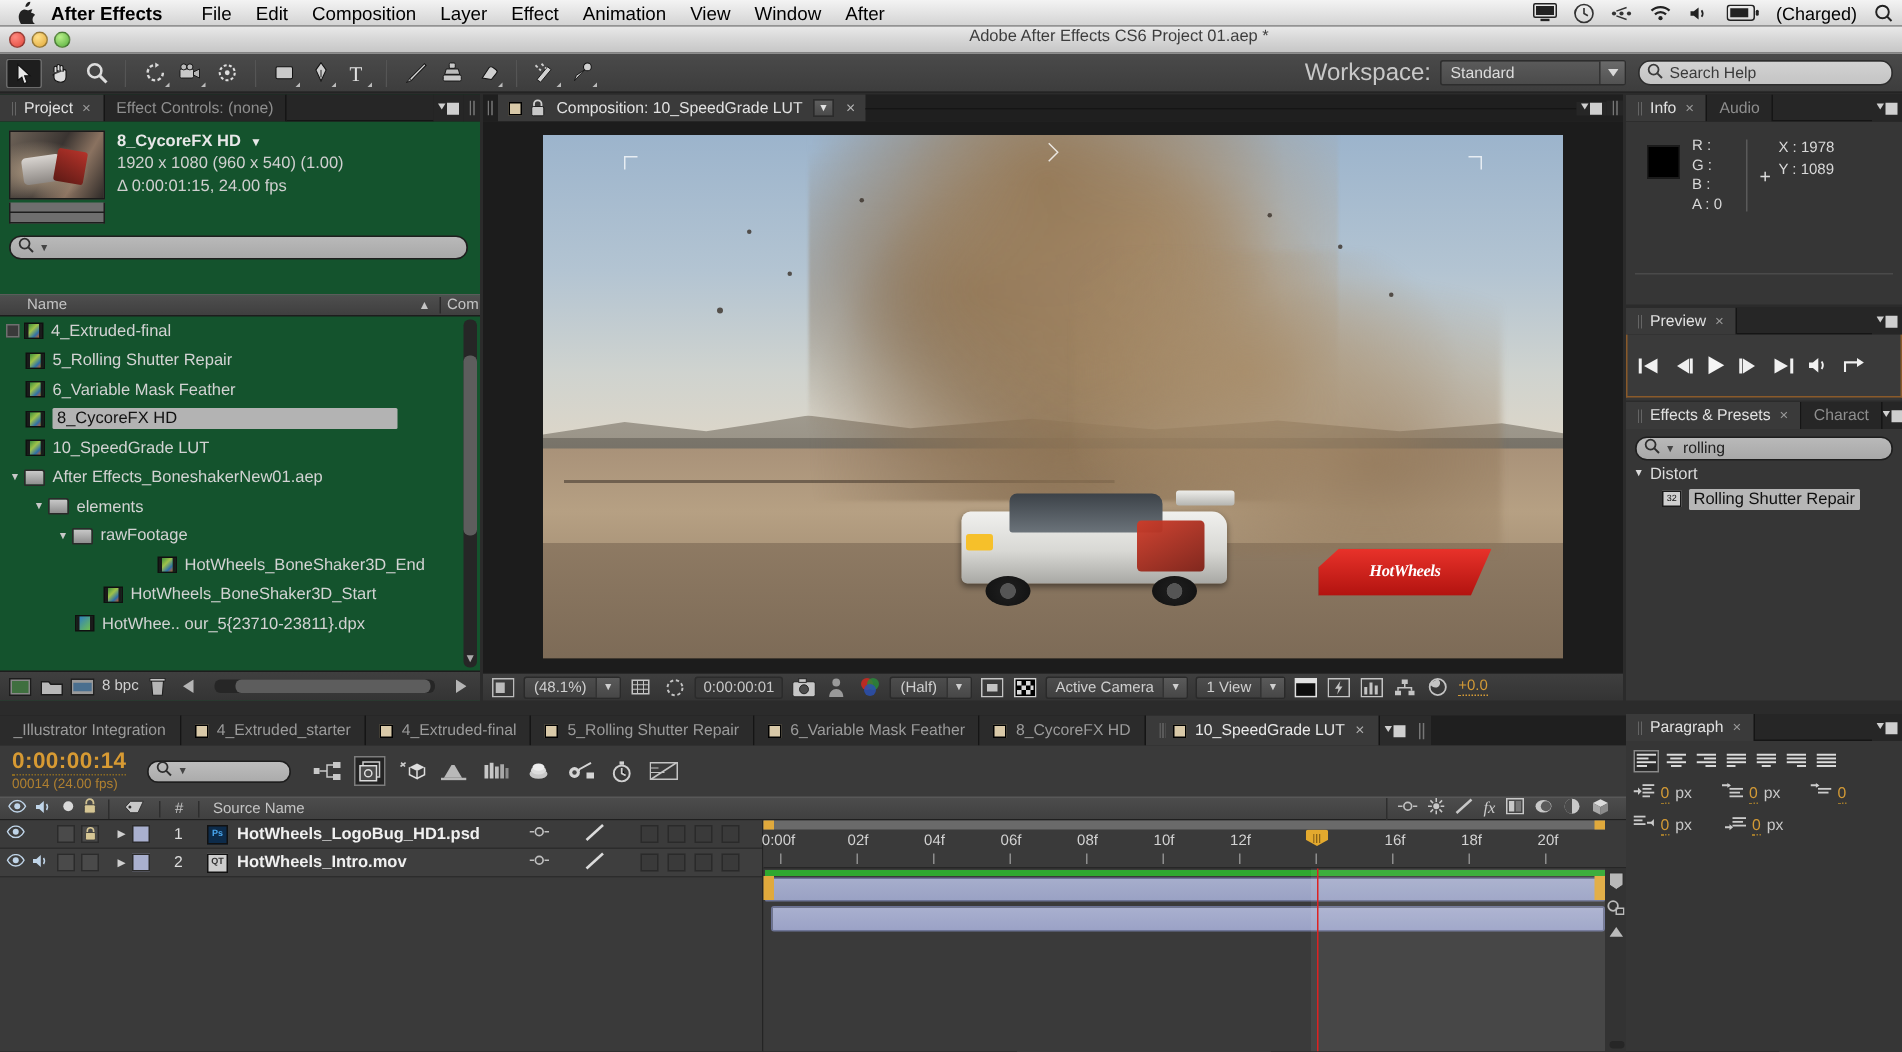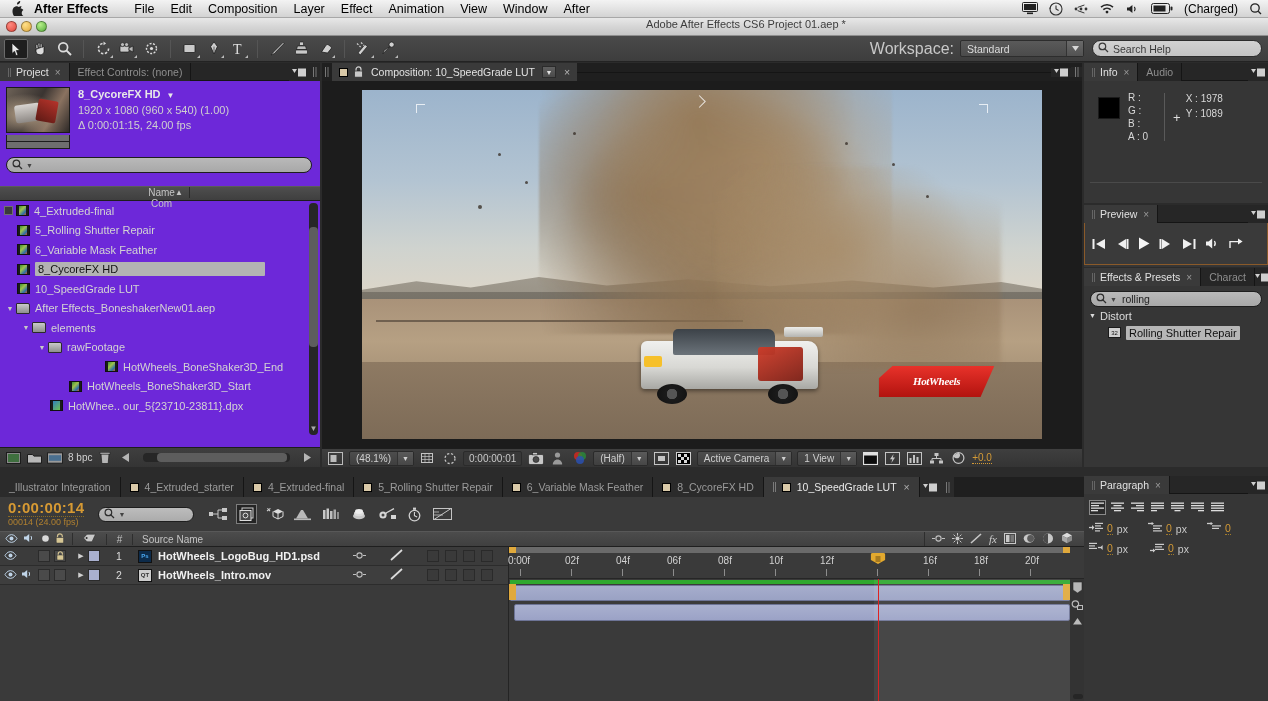--- a/index.html
+++ b/index.html
@@ -88,21 +88,21 @@
   }
   .tab.active { background:#3a3a3a; color:#e0e0e0; }
   .tab .grip { width:4px; height:9px; margin-right:4px;
     background-image:linear-gradient(to right,#777 1px,transparent 1px);
     background-size:2px 100%; opacity:.7; }
   .tab .x { margin-left:6px; font-size:10px; color:#9a9a9a; }
   .tabfill { flex:1; background:#262626; border-bottom:1px solid #151515; }
   .tabmenu { width:20px; display:flex;align-items:center;justify-content:center;background:#262626; }
 
   
-  #projectPanel { left:0; top:63px; width:320px; height:404px; background:#6d28d9; }
+  #projectPanel { left:0; top:63px; width:320px; height:404px; background:#14532d; }
   .proj-info { display:flex; padding:6px 6px 4px 6px; height:72px; }
   .thumb { width:64px; height:46px; background:#595049; border:1px solid #1b1b1b; overflow:hidden; position:relative; }
   .thumb .t1 { position:absolute; inset:0;
     background:
       radial-gradient(ellipse at 30% 60%, #b9a389 0%, rgba(0,0,0,0) 55%),
       linear-gradient(120deg,#6d6257 0%,#3a3431 45%,#8a7260 70%,#2e2a28 100%);
   }
   .thumb .t2 { position:absolute; left:8px; top:16px; width:26px; height:18px;
     background:linear-gradient(180deg,#d8d4d0,#8d8884); transform:rotate(-8deg); border-radius:3px; }
   .thumb .t3 { position:absolute; left:30px; top:12px; width:20px; height:22px;
@@ -111,23 +111,23 @@
   .proj-meta .nm { font-weight:bold; color:#e8e8e8; }
   .proj-meta .nm .dd { font-size:8px; margin-left:3px; }
   .thumb-bars { margin-top:2px; }
   .thumb-bar { width:64px; height:7px; background:#6e6e6e; border:1px solid #1d1d1d; border-top:none; }
 
   .proj-search { margin:4px 8px 0 6px; height:16px;
     background:linear-gradient(180deg,#b9b9b9,#a8a8a8); border:1px solid #1e1e1e;
     border-radius:8px; display:flex; align-items:center; padding-left:5px; }
   .proj-search .tri { font-size:7px; color:#444; margin-left:3px; }
 
-  .colhead { margin-top:13px; height:15px; background:linear-gradient(180deg,#4e4e4e,#3f3f3f);
+  .colhead { margin-top:23px; height:15px; background:linear-gradient(180deg,#4e4e4e,#3f3f3f);
     border-top:1px solid #5b5b5b; border-bottom:1px solid #1d1d1d;
-    display:flex; align-items:center; font-size:10px; color:#c4c4c4;flex-direction:column; }
+    display:flex; align-items:center; font-size:10px; color:#c4c4c4; }
   .colhead .c1 { padding-left:18px; flex:1; border-right:1px solid #2a2a2a; display:flex; align-items:center; }
   .colhead .sortarrow { margin-left:auto; margin-right:6px; font-size:8px; }
   .colhead .c2 { width:26px; padding-left:4px; }
 
   .proj-list { position:relative; height:236px; overflow:hidden; }
   .prow { height:19.5px; display:flex; align-items:center; font-size:11px; color:#d3d3d3; padding-left:4px; }
   .prow .selbox { display:inline-block; width:230px; background:#b3b3b3; color:#111; border-radius:1px; padding:1px 3px; }
   .ficon { width:13px; height:11px; border:1px solid #101010; margin-right:5px; flex:none;
     background:
       linear-gradient(90deg,#1a1a1a 0 2px, transparent 2px) ,

